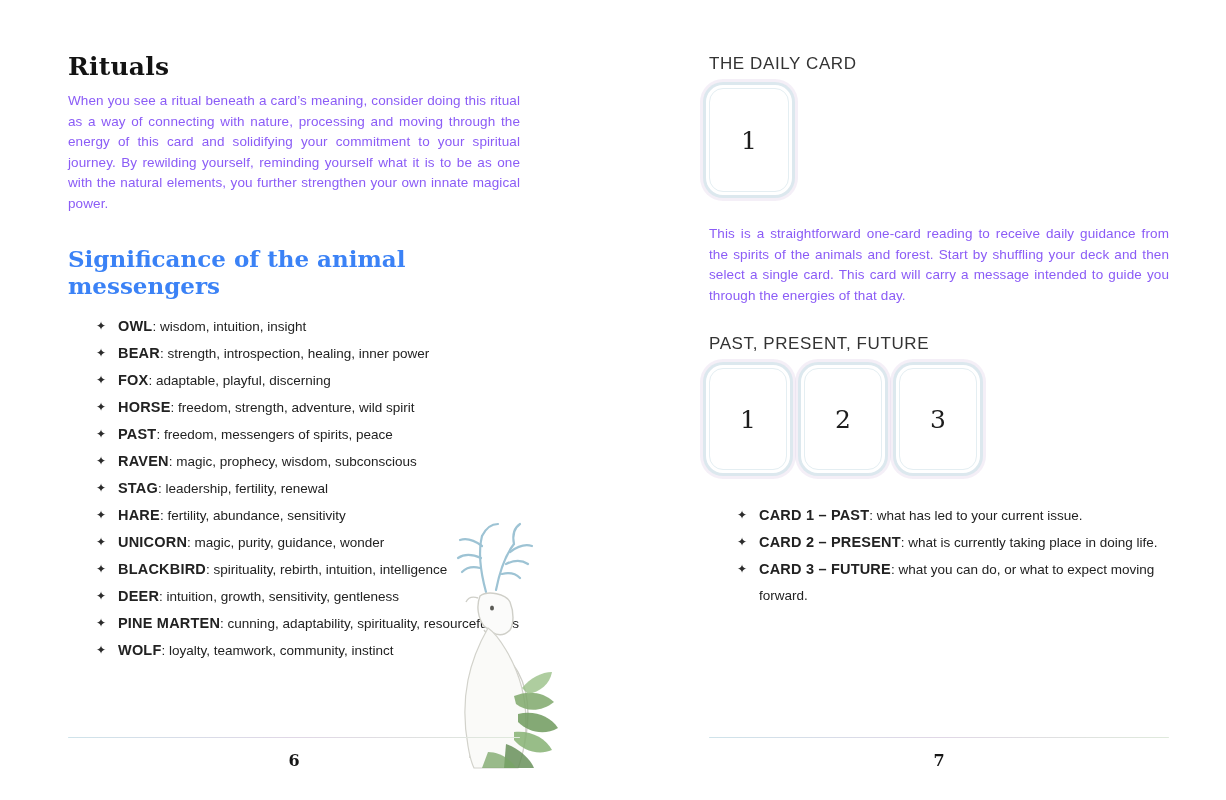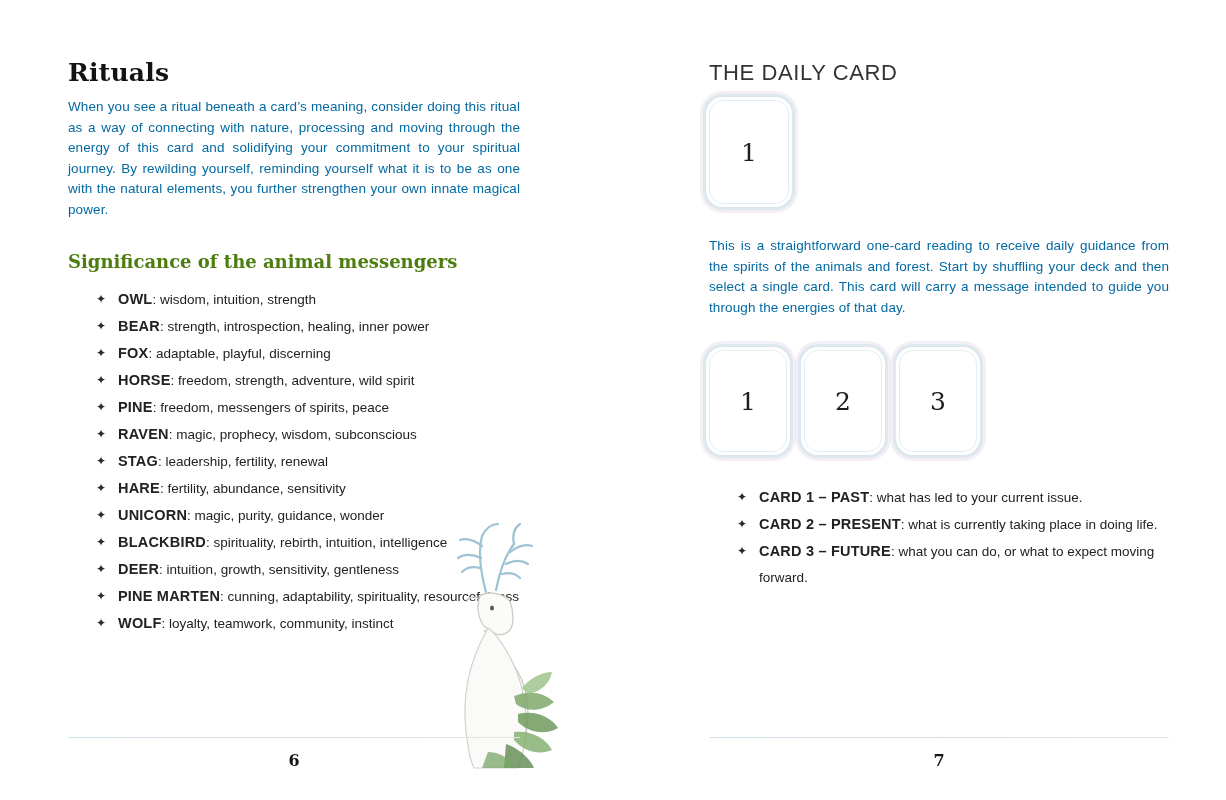--- a/index.html
+++ b/index.html
@@ -25,50 +25,49 @@
     position: relative;
     width: 613px;
     height: 800px;
     box-sizing: border-box;
   }
   .page-inner {
     position: absolute;
     left: 68px;
     right: 0;
     top: 52px;
-    margin-top: 6px;
   }
   .page-left .page-inner { left: 68px; width: 452px; }
   .page-right .page-inner { left: 96px; width: 460px; }
 
   h1.heading {
     font-family: "DejaVu Serif", serif;
     font-weight: 700;
     font-size: 25px;
     letter-spacing: 0.2px;
     margin: 0 0 10px 0;
     color: #131313;
   }
   h2.subheading {
     font-family: "DejaVu Serif", serif;
     font-weight: 700;
-    font-size: 18px;
+    font-size: 23px;
     margin: 30px 0 14px 0;
-    color: #4d7c0f;
+    color: #3b82f6;
   }
   p.body-text {
     font-size: 13.5px;
     line-height: 20.6px;
     margin: 0;
     text-align: justify;
-    color: #0369a1;
+    color: #8b5cf6;
     letter-spacing: 0.1px;
   }
   .section-label {
-    font-size: 22px;
+    font-size: 17px;
     letter-spacing: 0.6px;
     color: #333;
     margin: 2px 0 14px 0;
     font-weight: 400;
   }
   ul.bullets {
     list-style: none;
     margin: 0;
     padding: 0 0 0 28px;
   }
@@ -185,25 +184,25 @@
 <div class="spread">
 
   <div class="page page-left">
     <div class="page-inner">
       <h1 class="heading">Rituals</h1>
       <p class="body-text">When you see a ritual beneath a card’s meaning, consider doing this ritual as a way of connecting with nature, processing and moving through the energy of this card and solidifying your commitment to your spiritual journey. By rewilding yourself, reminding yourself what it is to be as one with the natural elements, you further strengthen your own innate magical power.</p>
 
       <h2 class="subheading">Significance of the animal messengers</h2>
 
       <ul class="bullets">
-        <li><span class="bullet-mark">✦</span><span class="term">OWL</span><span class="desc">: wisdom, intuition, strength</span></li>
+        <li><span class="bullet-mark">✦</span><span class="term">OWL</span><span class="desc">: wisdom, intuition, insight</span></li>
         <li><span class="bullet-mark">✦</span><span class="term">BEAR</span><span class="desc">: strength, introspection, healing, inner power</span></li>
         <li><span class="bullet-mark">✦</span><span class="term">FOX</span><span class="desc">: adaptable, playful, discerning</span></li>
         <li><span class="bullet-mark">✦</span><span class="term">HORSE</span><span class="desc">: freedom, strength, adventure, wild spirit</span></li>
-        <li><span class="bullet-mark">✦</span><span class="term">PINE</span><span class="desc">: freedom, messengers of spirits, peace</span></li>
+        <li><span class="bullet-mark">✦</span><span class="term">PAST</span><span class="desc">: freedom, messengers of spirits, peace</span></li>
         <li><span class="bullet-mark">✦</span><span class="term">RAVEN</span><span class="desc">: magic, prophecy, wisdom, subconscious</span></li>
         <li><span class="bullet-mark">✦</span><span class="term">STAG</span><span class="desc">: leadership, fertility, renewal</span></li>
         <li><span class="bullet-mark">✦</span><span class="term">HARE</span><span class="desc">: fertility, abundance, sensitivity</span></li>
         <li><span class="bullet-mark">✦</span><span class="term">UNICORN</span><span class="desc">: magic, purity, guidance, wonder</span></li>
         <li><span class="bullet-mark">✦</span><span class="term">BLACKBIRD</span><span class="desc">: spirituality, rebirth, intuition, intelligence</span></li>
         <li><span class="bullet-mark">✦</span><span class="term">DEER</span><span class="desc">: intuition, growth, sensitivity, gentleness</span></li>
         <li><span class="bullet-mark">✦</span><span class="term">PINE MARTEN</span><span class="desc">: cunning, adaptability, spirituality, resourcefulness</span></li>
         <li><span class="bullet-mark">✦</span><span class="term">WOLF</span><span class="desc">: loyalty, teamwork, community, instinct</span></li>
       </ul>
     </div>
@@ -255,20 +254,21 @@
           <span class="glow"></span>
           <span class="inner"></span>
           <span class="num">1</span>
         </div>
       </div>
 
       <div class="gap-sm"></div>
       <p class="body-text">This is a straightforward one-card reading to receive daily guidance from the spirits of the animals and forest. Start by shuffling your deck and then select a single card. This card will carry a message intended to guide you through the energies of that day.</p>
 
       <div class="gap-md"></div>
+      <div class="section-label">PAST, PRESENT, FUTURE</div>
 
       <div class="cards-row">
         <div class="tarot-card">
           <span class="glow"></span>
           <span class="inner"></span>
           <span class="num">1</span>
         </div>
         <div class="tarot-card">
           <span class="glow"></span>
           <span class="inner"></span>

